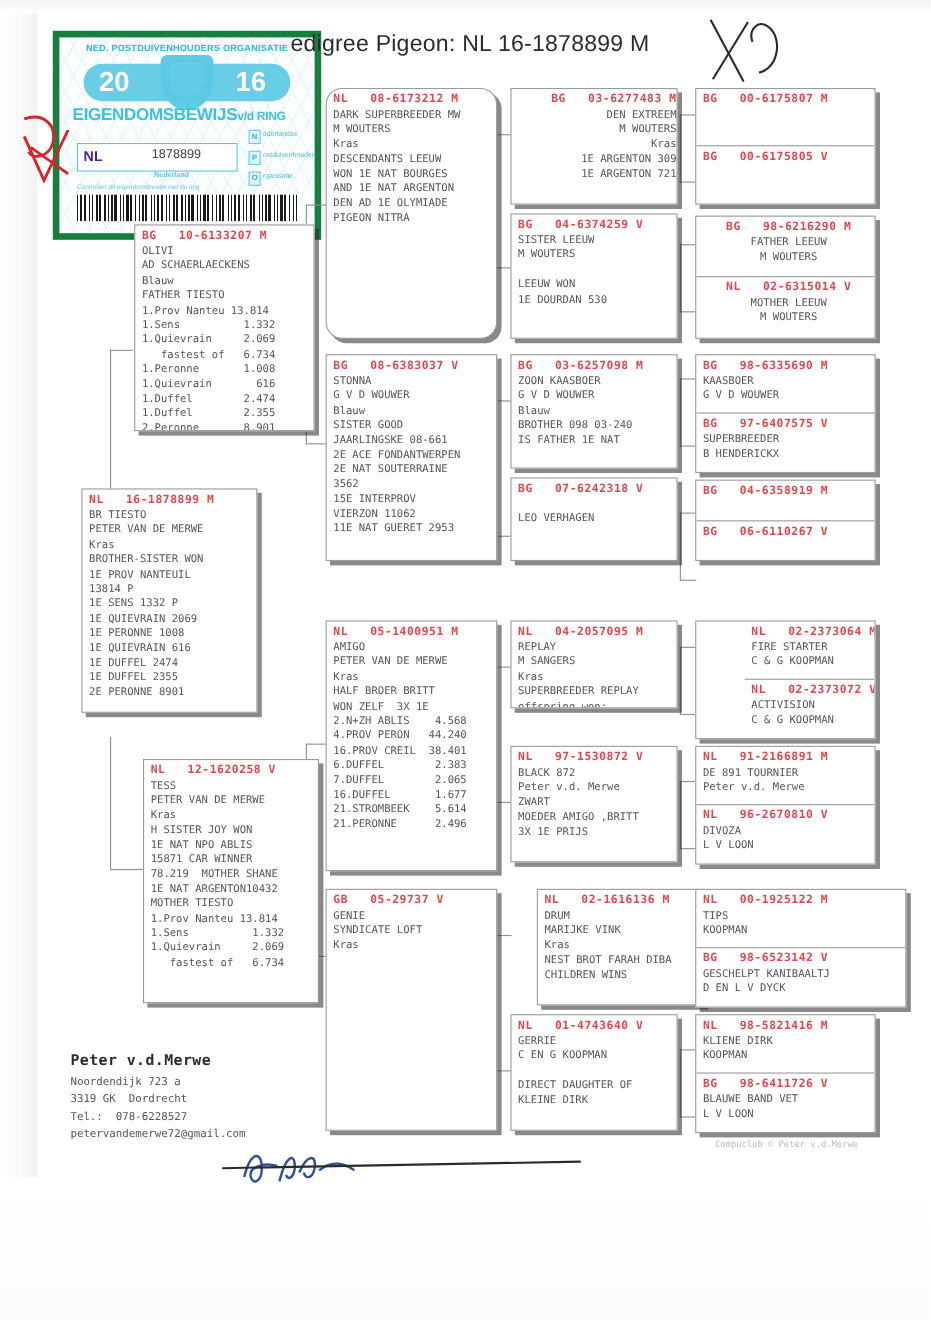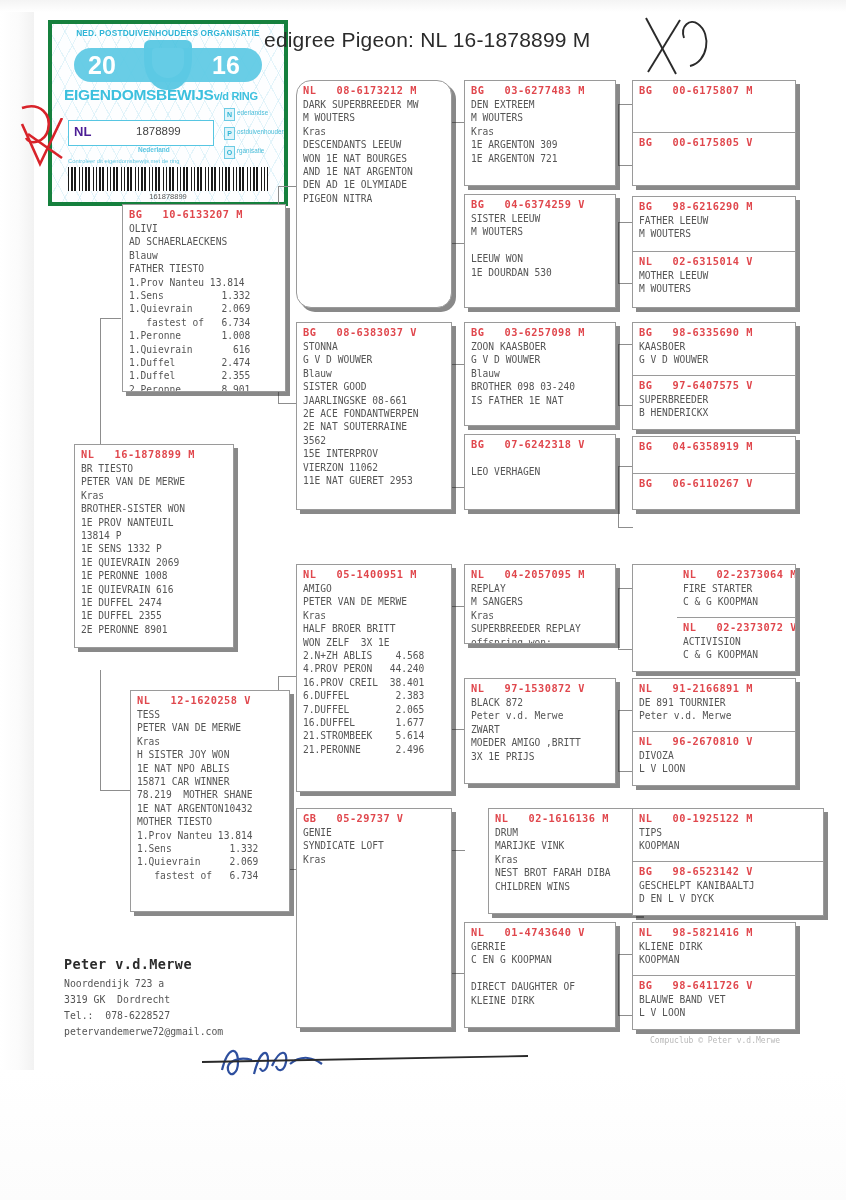--- a/index.html
+++ b/index.html
@@ -12,22 +12,22 @@
 
   
   .scan-left{position:absolute;left:0;top:0;width:34px;height:1200px;
     background:linear-gradient(to right,#ffffff 0%,#fbfbfb 55%,#f2f2f2 100%);}
   .scan-top{position:absolute;left:0;top:0;width:846px;height:12px;
     background:linear-gradient(to bottom,#f4f4f4,#ffffff);}
   .scan-bottom{position:absolute;left:0;top:1070px;width:846px;height:130px;
     background:linear-gradient(to bottom,#ffffff,#fcfcfc);}
 
   
-  .cert{position:absolute;left:48px;top:20px;width:232px;height:178px;
-    border:4px solid #15803d;background:#fdfeff;overflow:hidden;text-decoration:underline;}
+  .cert{position:absolute;left:48px;top:28px;width:232px;height:178px;
+    border:6px solid #15803d;background:#fdfeff;overflow:hidden;text-decoration:underline;}
   .cert-net{position:absolute;inset:0;opacity:.45;
     background-image:
       repeating-linear-gradient(62deg, rgba(150,215,235,.55) 0 1px, transparent 1px 13px),
       repeating-linear-gradient(-62deg, rgba(150,215,235,.55) 0 1px, transparent 1px 13px);}
   .cert-org{position:absolute;top:4px;left:0;width:232px;text-align:center;
     font-family:"Liberation Sans",sans-serif;font-weight:bold;font-size:8.3px;
     letter-spacing:.2px;color:#2fb5d6;}
   .cert-shield{position:absolute;left:92px;top:16px;width:48px;height:50px;
     background:#46c2e0;border-radius:6px 6px 22px 22px/6px 6px 30px 30px;opacity:.85;}
   .cert-shield:after{content:"";position:absolute;left:8px;top:8px;width:32px;height:30px;
@@ -267,21 +267,21 @@
     <span class="line">21.PERONNE      2.496</span>
   </div>
 
   <div class="box" style="left:296px;top:808px;width:156px;height:220px;">
     <span class="ring">GB   05-29737 V</span>
     <span class="line">GENIE</span>
     <span class="line">SYNDICATE LOFT</span>
     <span class="line">Kras</span>
   </div>
 
-  <div class="box" style="left:464px;top:80px;width:152px;height:106px;">
+  <div class="box" style="left:464px;top:80px;width:152px;height:106px;text-align:right;">
     <span class="ring">BG   03-6277483 M</span>
     <span class="line">DEN EXTREEM</span>
     <span class="line">M WOUTERS</span>
     <span class="line">Kras</span>
     <span class="line">1E ARGENTON 309</span>
     <span class="line">1E ARGENTON 721</span>
   </div>
   <div class="box" style="left:464px;top:194px;width:152px;height:114px;">
     <span class="ring">BG   04-6374259 V</span>
     <span class="line">SISTER LEEUW</span>
@@ -341,21 +341,21 @@
 
   <div class="box" style="left:632px;top:80px;width:164px;height:106px;">
     <div style="height:51px;">
       <span class="ring">BG   00-6175807 M</span>
     </div>
     <div class="sub" style="height:53px;">
       <span class="ring">BG   00-6175805 V</span>
     </div>
   </div>
 
-  <div class="box" style="left:632px;top:196px;width:164px;height:112px;">
+  <div class="box" style="left:632px;top:196px;width:164px;height:112px;text-align:center;">
     <div style="height:54px;">
       <span class="ring">BG   98-6216290 M</span>
       <span class="line">FATHER LEEUW</span>
       <span class="line">M WOUTERS</span>
     </div>
     <div class="sub" style="height:56px;">
       <span class="ring">NL   02-6315014 V</span>
       <span class="line">MOTHER LEEUW</span>
       <span class="line">M WOUTERS</span>
     </div>

